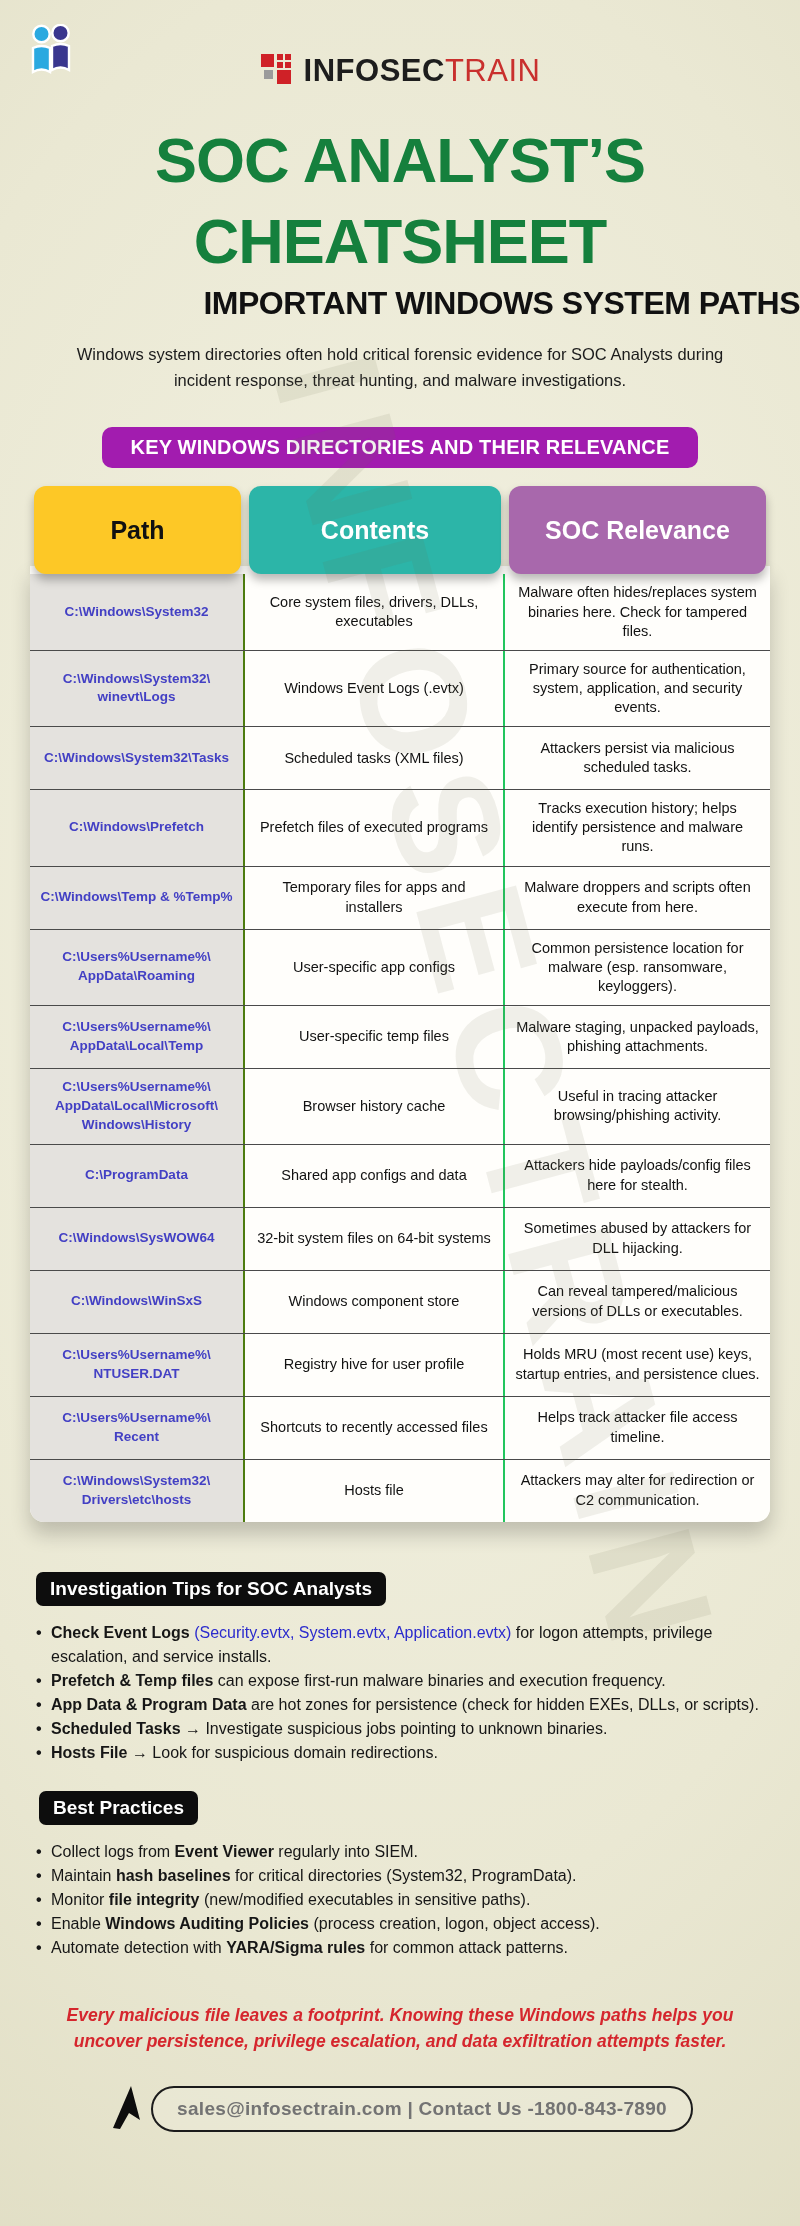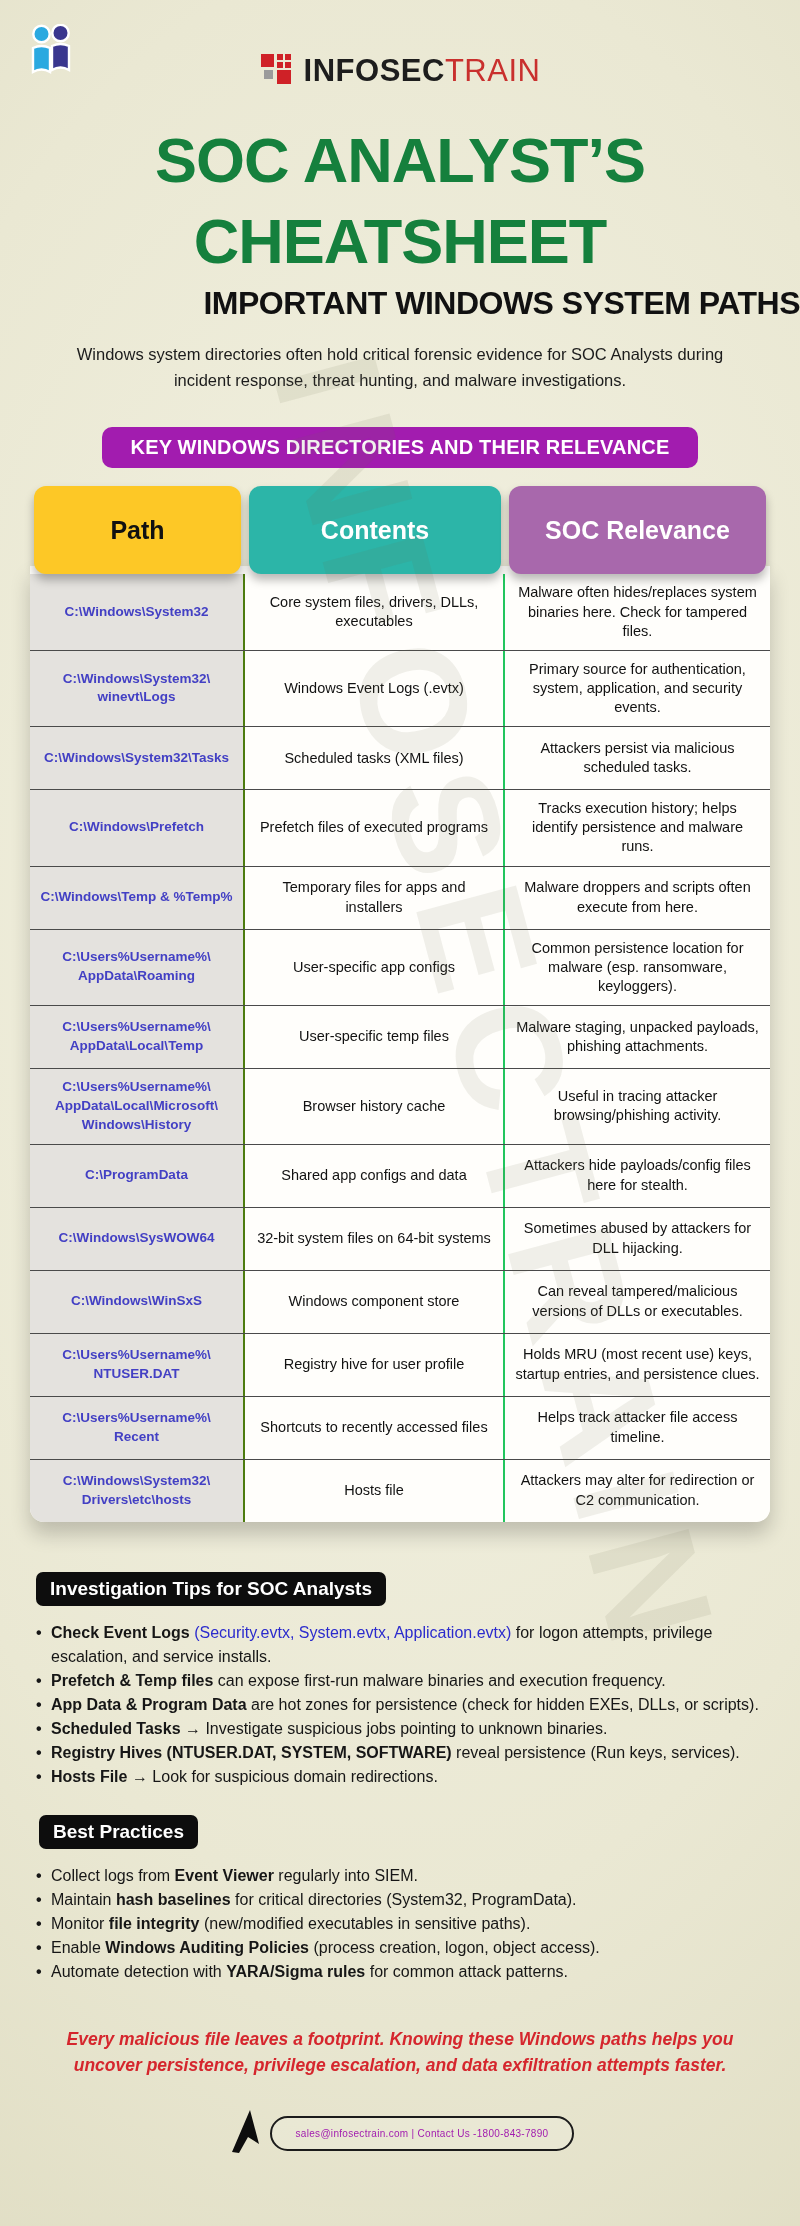--- a/index.html
+++ b/index.html
@@ -138,23 +138,23 @@
     font-weight: 700;
     font-size: 17.5px;
     line-height: 1.5;
     position: relative; z-index: 5;
   }
   .contact-row { display: flex; align-items: center; justify-content: center; gap: 4px; margin-top: 30px; position: relative; z-index: 5; }
   .pill {
     border: 2px solid #1b1b1b;
     border-radius: 26px;
     padding: 10px 24px;
-    font-size: 10px;
-    font-weight: 400;
-    color: #a21caf;
+    font-size: 19px;
+    font-weight: 700;
+    color: #737373;
     letter-spacing: 0.3px;
     background: rgba(255,255,255,0.15);
     cursor: pointer;
   }
 </style>
 </head>
 <body>
 
 <div class="watermark">INFOSECTRAIN</div>
 
@@ -298,21 +298,20 @@
       </div>
     </div>
 </section>
 
 <div class="badge">Investigation Tips for SOC Analysts</div>
 <ul class="bullets">
     <li><span class="b">Check Event Logs </span><span class="blue">(Security.evtx, System.evtx, Application.evtx)</span><span> for logon attempts, privilege escalation, and service installs.</span></li>
     <li><span class="b">Prefetch &amp; Temp files</span><span> can expose first-run malware binaries and execution frequency.</span></li>
     <li><span class="b">App Data &amp; Program Data</span><span> are hot zones for persistence (check for hidden EXEs, DLLs, or scripts).</span></li>
     <li><span class="b">Scheduled Tasks</span><span> → Investigate suspicious jobs pointing to unknown binaries.</span></li>
-    <li><span class="b">Registry Hives (NTUSER.DAT, SYSTEM, SOFTWARE)</span><span> reveal persistence (Run keys, services).</span></li>
     <li><span class="b">Hosts File</span><span> → Look for suspicious domain redirections.</span></li>
   </ul>
 
 <div class="badge second">Best Practices</div>
 <ul class="bullets">
     <li><span>Collect logs from </span><span class="b">Event Viewer</span><span> regularly into SIEM.</span></li>
     <li><span>Maintain </span><span class="b">hash baselines</span><span> for critical directories (System32, ProgramData).</span></li>
     <li><span>Monitor </span><span class="b">file integrity</span><span> (new/modified executables in sensitive paths).</span></li>
     <li><span>Enable </span><span class="b">Windows Auditing Policies</span><span> (process creation, logon, object access).</span></li>
     <li><span>Automate detection with </span><span class="b">YARA/Sigma rules</span><span> for common attack patterns.</span></li>

